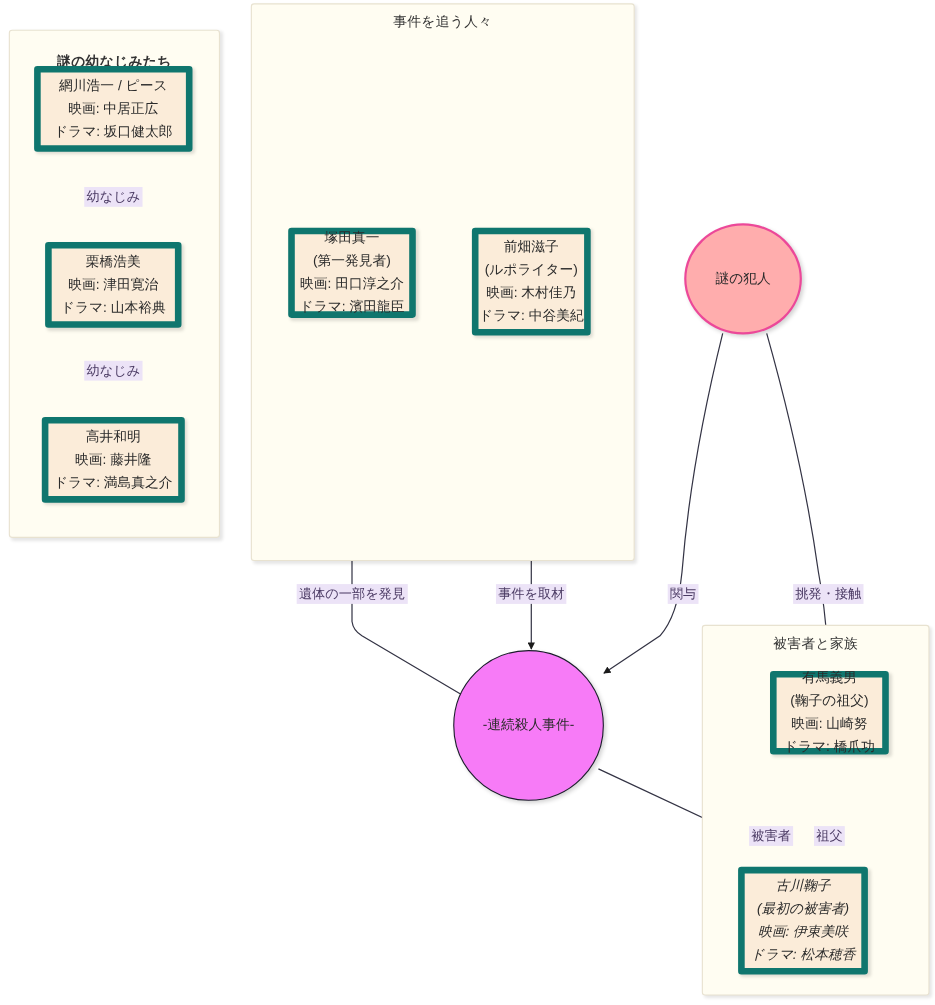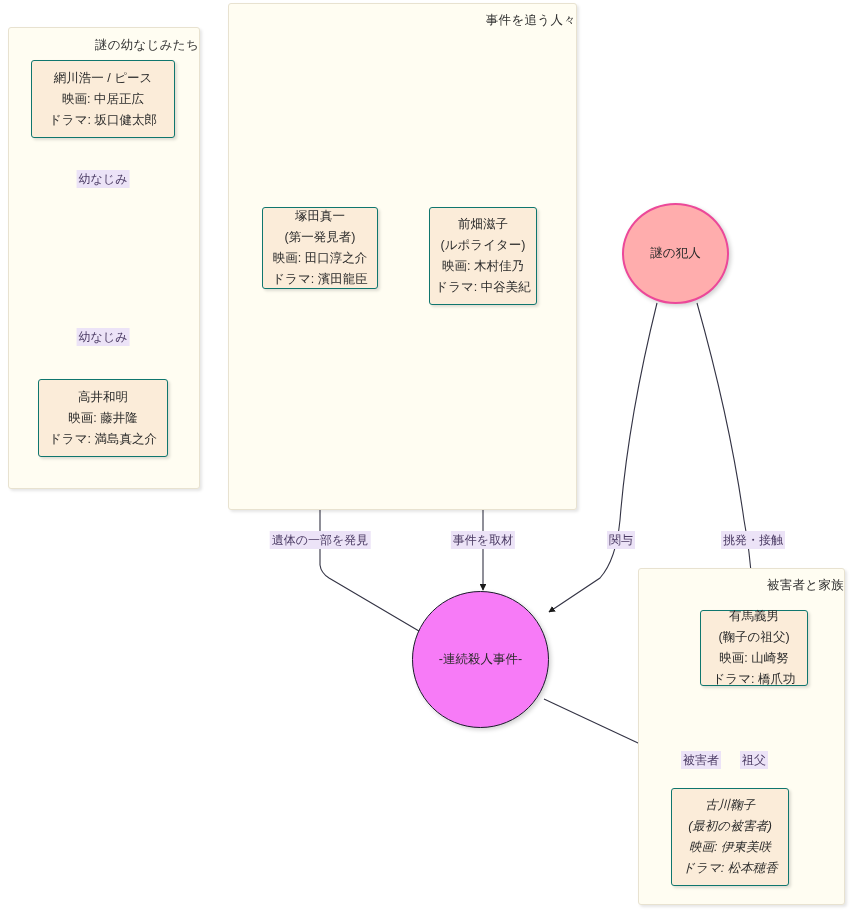--- a/index.html
+++ b/index.html
@@ -32,30 +32,30 @@
     position: absolute;
     background: #fffdf2;
     border: 1px solid #e8e2d0;
     border-radius: 3px;
     box-shadow: 2px 2px 3px rgba(0,0,0,0.10);
   }
   .cluster-title {
     position: absolute;
     left: 0;
     right: 0;
-    text-align: right;
+    text-align: center;
     font-size: 12.5px;
     color: #333333;
     letter-spacing: 0.3px;
   }
   
   .node-rect {
     position: absolute;
     background: #fbecd9;
-    border: 1px solid #0f766e;
+    border: 6px solid #0f766e;
     border-radius: 3px;
     box-shadow: 2px 2px 3px rgba(0,0,0,0.13);
     display: flex;
     flex-direction: column;
     align-items: center;
     justify-content: center;
     box-sizing: border-box;
     padding: 4px 8px;
   }
   .node-rect .line {
@@ -140,37 +140,42 @@
     <g>
       <path d="M 544 699 L 700 772" stroke="#333344" stroke-width="1.1" fill="none" marker-end="url(#arrow)"></path>
     </g>
 
     <g>
       <path d="M 754 708 L 754 775" stroke="#333344" stroke-width="1.1" fill="none" marker-end="url(#arrow)"></path>
     </g>
   </svg>
 
   <div class="cluster" id="cluster-childhood" style="left:8px; top:27px; width:190px; height:460px;">
-    <div class="cluster-title" style="top:9px;">謎の幼なじみたち</div>
+    <div class="cluster-title" style="top:20px;font-weight:bold;">謎の幼なじみたち</div>
   </div>
 
   <div class="cluster" id="cluster-pursuers" style="left:228px; top:3px; width:347px; height:505px;">
     <div class="cluster-title" style="top:8px;">事件を追う人々</div>
   </div>
 
   <div class="cluster" id="cluster-victims" style="left:638px; top:568px; width:205px; height:335px;">
     <div class="cluster-title" style="top:8px;">被害者と家族</div>
   </div>
 
   <div class="node-rect" id="node-amikawa" style="left:31px; top:60px; width:144px; height:78px;">
     <div class="line">網川浩一 / ピース</div>
     <div class="line">映画: 中居正広</div>
     <div class="line">ドラマ: 坂口健太郎</div>
   </div>
 
+  <div class="node-rect" id="node-kurihashi" style="left:41px; top:220px; width:124px; height:78px;">
+    <div class="line">栗橋浩美</div>
+    <div class="line">映画: 津田寛治</div>
+    <div class="line">ドラマ: 山本裕典</div>
+  </div>
 
   <div class="node-rect" id="node-takai" style="left:38px; top:379px; width:130px; height:78px;">
     <div class="line">高井和明</div>
     <div class="line">映画: 藤井隆</div>
     <div class="line">ドラマ: 満島真之介</div>
   </div>
 
   <div class="node-rect" id="node-tsukada" style="left:262px; top:207px; width:116px; height:82px;">
     <div class="line">塚田真一</div>
     <div class="line">(第一発見者)</div>

